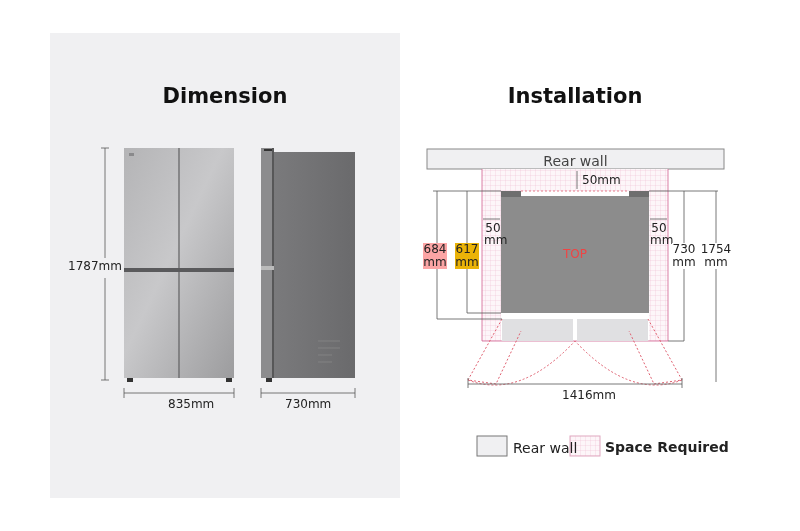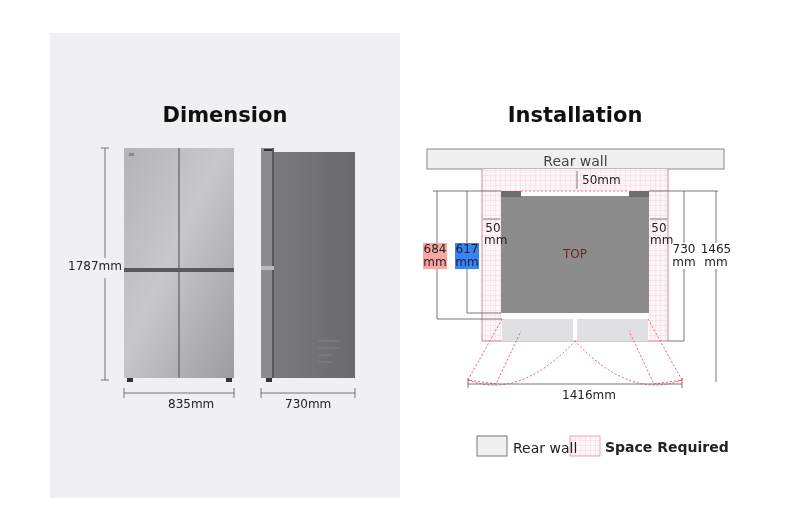--- a/index.html
+++ b/index.html
@@ -1,19 +1,19 @@
 <!DOCTYPE html>
 <html><head>
 <meta charset="utf-8">
 <style>
   html, body { margin:0; padding:0; }
   body { width:800px; height:531px; background:#ffffff; position:relative; overflow:hidden;
          font-family:"Liberation Sans", sans-serif; color:#222; }
   .panel-left { position:absolute; left:50px; top:33px; width:350px; height:465px; background:#f0f0f2; }
-  .title { position:absolute; font-family:"DejaVu Sans", sans-serif; font-weight:bold; font-size:21px; color:#111; text-align:center;margin-top:19px; }
+  .title { position:absolute; font-family:"DejaVu Sans", sans-serif; font-weight:bold; font-size:21px; color:#111; text-align:center; }
   .label { position:absolute; font-family:"DejaVu Sans", sans-serif; font-size:12px; color:#222; white-space:nowrap; }
   .small { position:absolute; font-family:"DejaVu Sans", sans-serif; font-size:14px; color:#222; white-space:nowrap; }
   svg { position:absolute; left:0; top:0; }
 </style>
 </head>
 <body>
 
 <div class="panel-left"></div>
 <div class="title" style="left:150px;top:84px;width:150px;">Dimension</div>
 
@@ -127,38 +127,38 @@
   <rect x="570" y="436" width="30" height="20" fill="url(#grid)" stroke="#e0a8c0" stroke-width="1"></rect>
 </svg>
 
 <div class="label" style="left:68px;top:259px;">1787mm</div>
 <div class="label" style="left:168px;top:397px;">835mm</div>
 <div class="label" style="left:285px;top:397px;">730mm</div>
 
 <div class="title" style="left:500px;top:84px;width:150px;">Installation</div>
 <div class="small" style="left:427px;top:153px;width:297px;text-align:center;color:#444;">Rear wall</div>
 <div class="label" style="left:582px;top:173px;">50mm</div>
-<div class="label" style="left:563px;top:247px;color:#7f1d1d;">TOP</div>
+<div class="label" style="left:563px;top:247px;color:#ef4444;">TOP</div>
 
 <div class="label" style="left:484px;top:222px;line-height:12px;text-align:center;width:18px;">
   <span>50</span><br><span>mm</span>
 </div>
 <div class="label" style="left:650px;top:222px;line-height:12px;text-align:center;width:18px;">
   <span>50</span><br><span>mm</span>
 </div>
 
 <div class="label" style="left:423px;top:243px;line-height:13px;text-align:center;width:24px;background:#fca5a5;">
   <span>684</span><br><span>mm</span>
 </div>
-<div class="label" style="left:455px;top:243px;line-height:13px;text-align:center;width:24px;background:#3b82f6;">
+<div class="label" style="left:455px;top:243px;line-height:13px;text-align:center;width:24px;background:#eab308;">
   <span>617</span><br><span>mm</span>
 </div>
 <div class="label" style="left:672px;top:243px;line-height:13px;text-align:center;width:24px;background:#fff;">
   <span>730</span><br><span>mm</span>
 </div>
 <div class="label" style="left:700px;top:243px;line-height:13px;text-align:center;width:32px;background:#fff;">
-  <span>1465</span><br><span>mm</span>
+  <span>1754</span><br><span>mm</span>
 </div>
 
 <div class="label" style="left:562px;top:388px;text-align:right;">1416mm</div>
 
 <div class="small" style="left:513px;top:440px;">Rear wall</div>
 <div class="small" style="left:605px;top:439px;font-weight:bold;">Space Required</div>
 
 </body></html>

